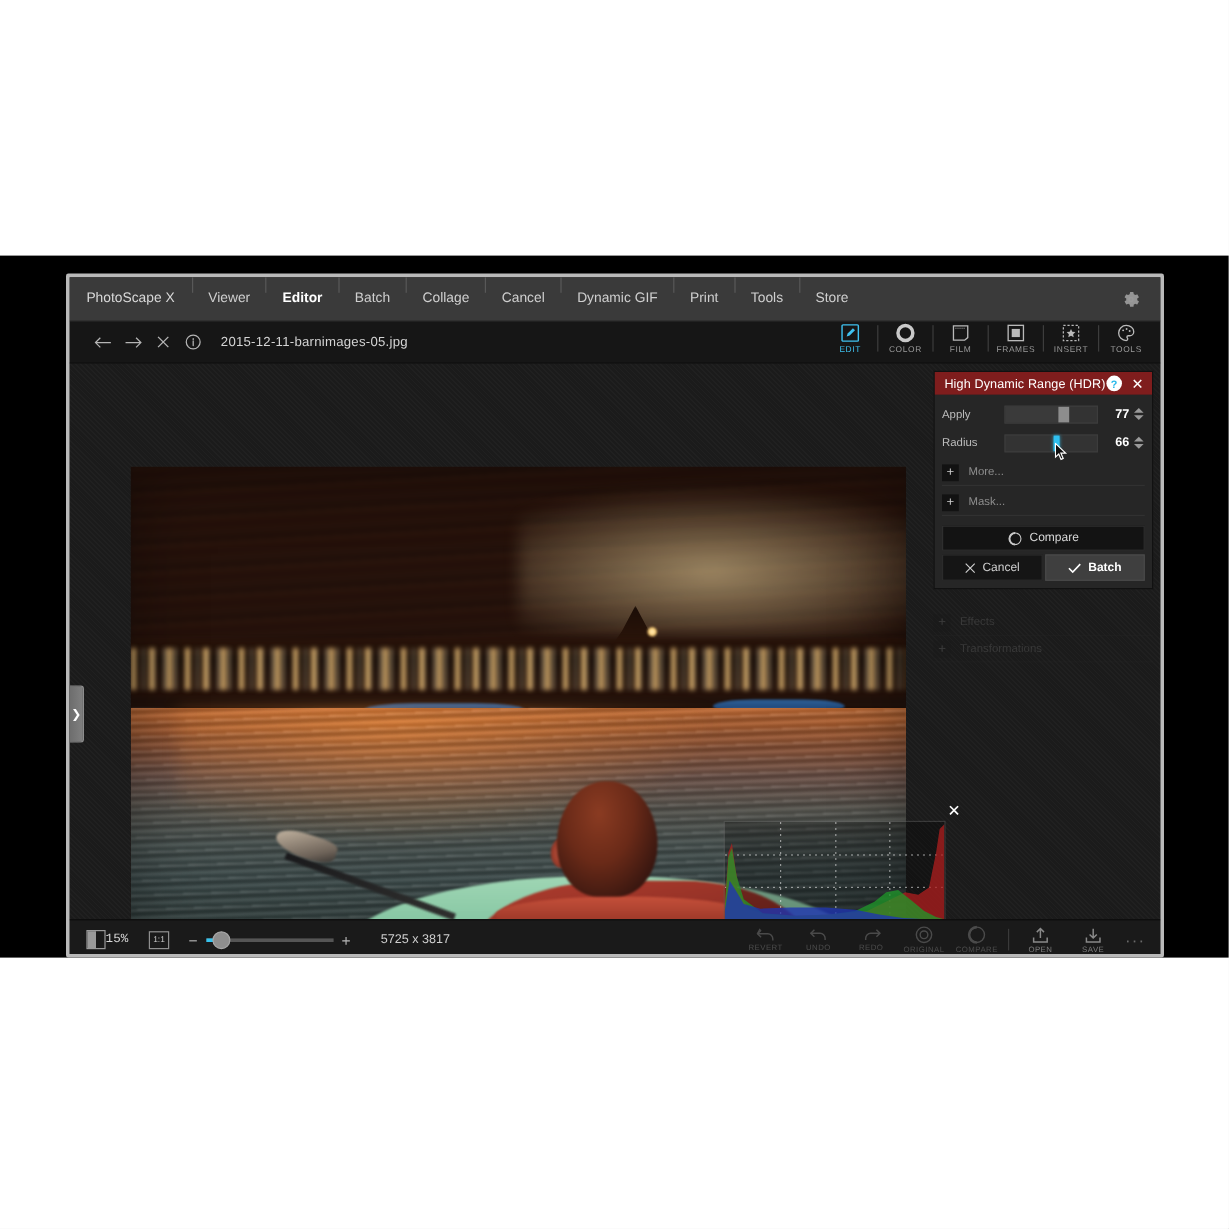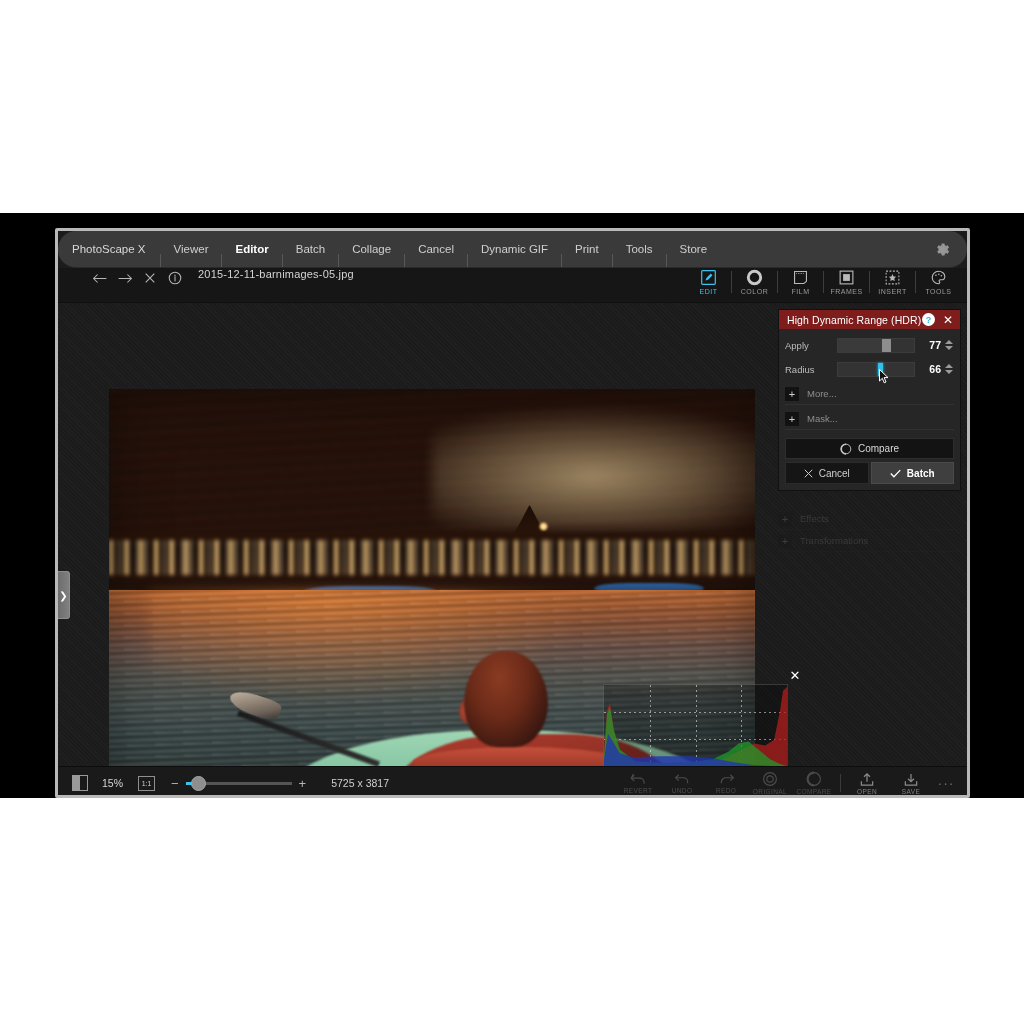--- a/index.html
+++ b/index.html
@@ -19,41 +19,40 @@
     background:#1c1c1c;
     border:3px solid #b9b9b9;
     border-radius:2px;
     box-sizing:border-box;
     overflow:hidden;
   }
 
   
   .menubar{
     position:relative;height:36px;background:#3a3a3a;
-    display:flex;align-items:flex-end;
+    display:flex;align-items:flex-start;
     border-bottom:1px solid #2a2a2a;
-    border-radius:18px;
   }
   .menu-item{
     font-size:11.5px;color:#cfcfcf;padding:0 13px;height:36px;
     display:flex;align-items:center;white-space:nowrap;
     position:relative;cursor:default;
   }
   .menu-item.brand{color:#d8d8d8;padding-left:14px;padding-right:14px;}
   .menu-item.active{color:#ffffff;font-weight:bold;}
   .menu-sep{width:1px;height:13px;background:#585858;}
   .gear-btn{
     position:absolute;right:12px;top:0;height:36px;width:26px;
     display:flex;align-items:center;justify-content:center;cursor:pointer;
   }
 
   
   .filebar{
     position:relative;height:34px;background:#161616;
-    display:flex;padding-left:32px;
+    display:flex;align-items:center;padding-left:18px;
     border-bottom:1px solid #101010;
   }
   .nav-ico{
     width:20px;height:20px;display:flex;align-items:center;justify-content:center;
     color:#b5b5b5;font-size:14px;margin-right:5px;cursor:pointer;
   }
   .filename{font-size:11px;color:#d4d4d4;margin-left:8px;letter-spacing:.2px;}
 
   
   .modetabs{position:absolute;right:6px;top:-2px;display:flex;align-items:flex-start;height:38px;}
@@ -319,21 +318,21 @@
     position:relative;height:32px;background:#1a1a1a;
     border-top:1px solid #0d0d0d;display:flex;align-items:center;
     padding-left:14px;
   }
   .split-ico{
     width:16px;height:16px;border:1px solid #9a9a9a;box-sizing:border-box;
     display:flex;cursor:pointer;
   }
   .split-ico .l{width:50%;background:#9a9a9a;}
   .split-ico .r{width:50%;background:transparent;}
-  .zoom-pct{font-size:10.5px;color:#d6d6d6;margin-left:14px;width:28px;}
+  .zoom-pct{font-size:10.5px;color:#d6d6d6;width:28px;font-family:Liberation Mono, monospace;}
   .ratio-btn{
     margin-left:8px;width:17px;height:15px;border:1px solid #8f8f8f;
     display:flex;align-items:center;justify-content:center;
     font-size:7px;color:#cfcfcf;box-sizing:border-box;cursor:pointer;
   }
   .zoom-minus,.zoom-plus{color:#b5b5b5;font-size:13px;margin:0 7px;cursor:pointer;}
   .zoom-minus{margin-left:16px;}
   .zoom-slider{
     position:relative;width:106px;height:3px;background:#555;cursor:pointer;
   }

